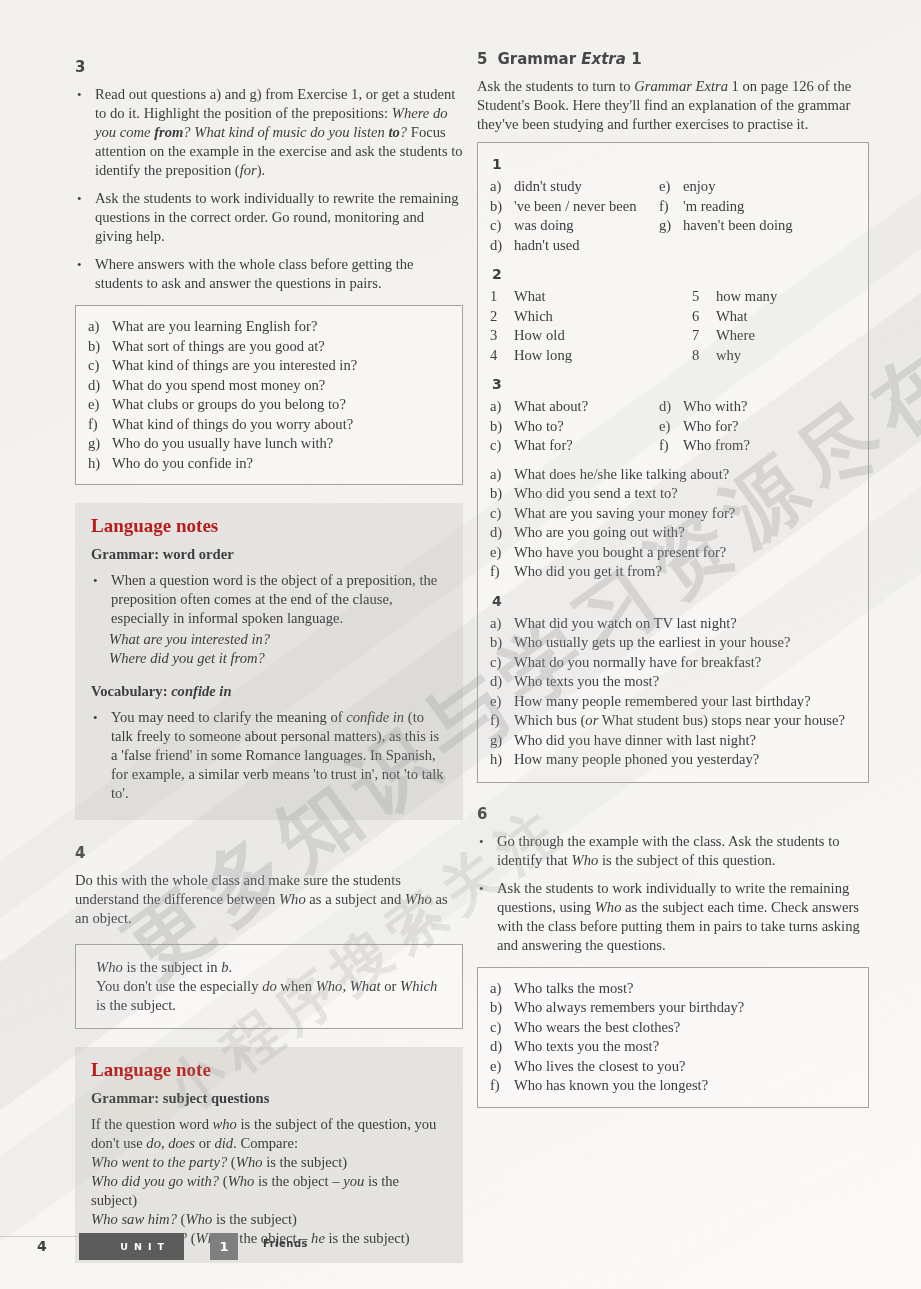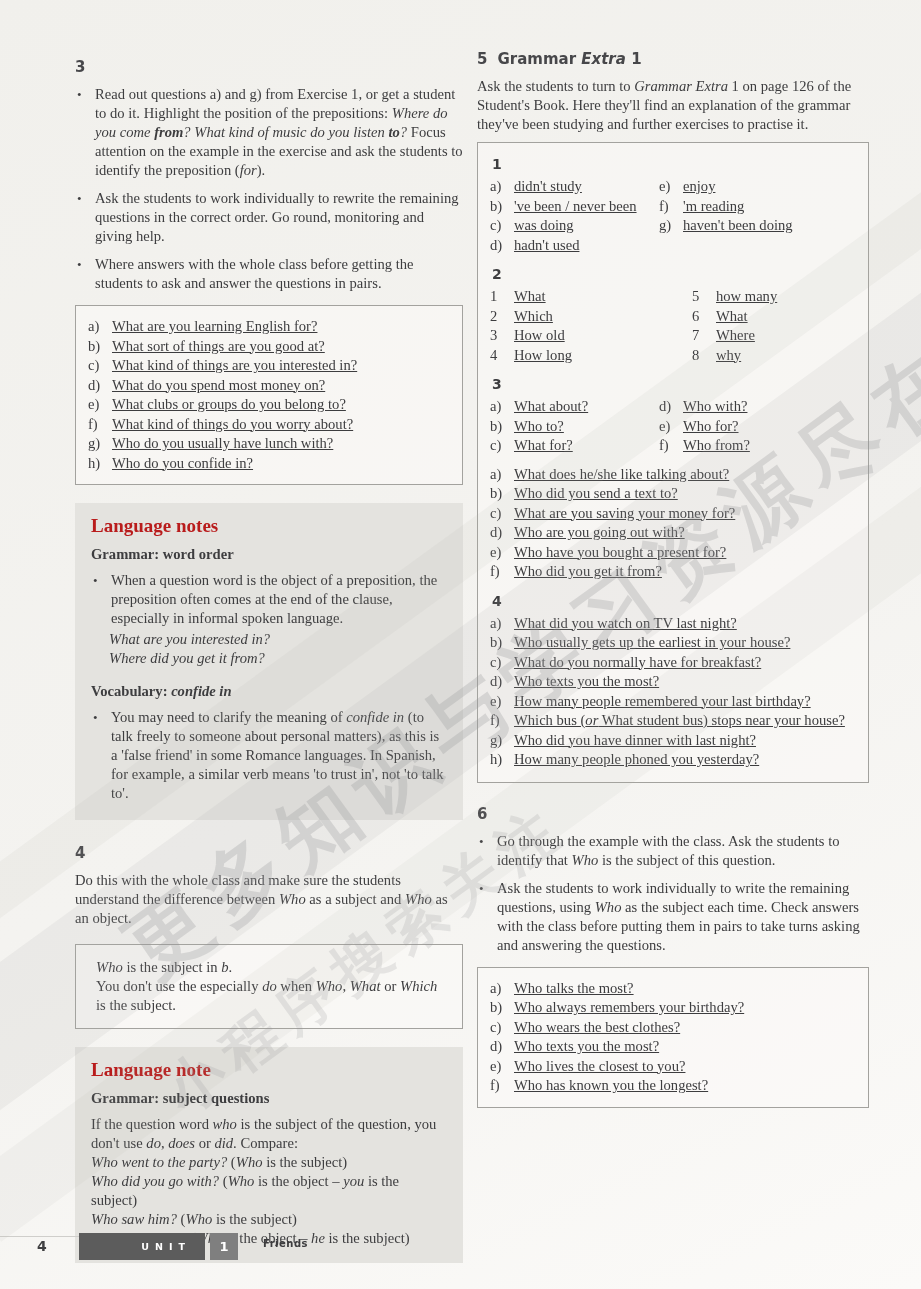--- a/index.html
+++ b/index.html
@@ -16,21 +16,21 @@
   .sec5-head{font-family:"DejaVu Sans",sans-serif;font-weight:bold;font-size:15px;color:#47474a;margin:0 0 8px 0;display:flex;}
   .sec5-head .n{margin-right:10px;}
 
   .brow{display:flex;margin-bottom:9px;}
   .bdot{flex:none;width:18px;font-size:13px;line-height:19px;padding-left:2px;}
   .btext{flex:1;}
 
   .qbox{border:1px solid #a3a29e;background:rgba(251,250,247,0.55);padding:11px 12px;margin:12px 0 18px;}
   .qrow{display:flex;line-height:19.5px;}
   .qlabel{flex:none;width:24px;}
-  .qtext{flex:1;text-decoration:underline;}
+  .qtext{flex:1;}
 
   .graybox{background:#e4e3df;padding:13px 16px 15px;margin:18px 0 24px;}
   .gb-title{font-family:Liberation Serif, serif;font-weight:bold;font-size:19px;color:#b91c1c;margin:0 0 10px 0;}
   .gb-h{font-weight:bold;margin:4px 0 7px 0;}
   .gb-ex{font-style:italic;padding-left:18px;}
   .graybox .brow{margin-bottom:2px;}
 
   .bigbox{border:1px solid #a3a29e;background:rgba(251,250,247,0.5);padding:8px 12px 12px;margin:8px 0 22px;}
   .exnum{font-family:"DejaVu Sans",sans-serif;font-weight:bold;font-size:14px;margin:10px 0 3px 2px;}
   .exnum.first{margin-top:4px;}
@@ -39,21 +39,21 @@
   .g202{grid-template-columns:202px 1fr;}
   .cell{display:flex;}
   .exgap{height:9px;}
 
   .st-i{font-style:italic;}
   .st-bi{font-weight:bold;font-style:italic;}
 
   .footer{position:absolute;left:0;top:1233px;width:921px;height:30px;z-index:2;}
   .footer-rule{position:absolute;left:0;top:3px;width:79px;border-top:1px solid #cfcecb;}
   .pagenum{position:absolute;left:37px;top:5px;font-family:"DejaVu Sans",sans-serif;font-weight:bold;font-size:14px;color:#3f3f41;}
-  .unitbar{position:absolute;left:79px;top:0;width:126px;height:27px;background:#5c5c5c;color:#fff;
+  .unitbar{position:absolute;left:79px;top:0;width:105px;height:27px;background:#5c5c5c;color:#fff;
     display:flex;align-items:center;justify-content:flex-end;padding-right:14px;box-sizing:border-box;
     font-family:"DejaVu Sans",sans-serif;font-size:9.5px;font-weight:bold;letter-spacing:6px;}
   .unitnum{position:absolute;left:210px;top:0;width:28px;height:27px;background:#7f7f7f;color:#fff;
     display:flex;align-items:center;justify-content:center;font-family:"DejaVu Sans",sans-serif;font-weight:bold;font-size:13px;}
   .booktitle{position:absolute;left:263px;top:5px;font-family:"DejaVu Sans",sans-serif;font-weight:bold;font-size:10px;color:#3c3c3e;letter-spacing:0.5px;}
 
   .streak,.wm{position:absolute;transform:rotate(-36deg);transform-origin:0 0;pointer-events:none;z-index:3;}
   #streak-1{left:-80px;top:1020px;width:1500px;height:120px;background:rgba(172,172,170,0.13);}
   #streak-2{left:-40px;top:1185px;width:1500px;height:70px;background:rgba(172,172,170,0.09);}
   #streak-3{left:-60px;top:905px;width:1500px;height:46px;background:rgba(172,172,170,0.10);}

